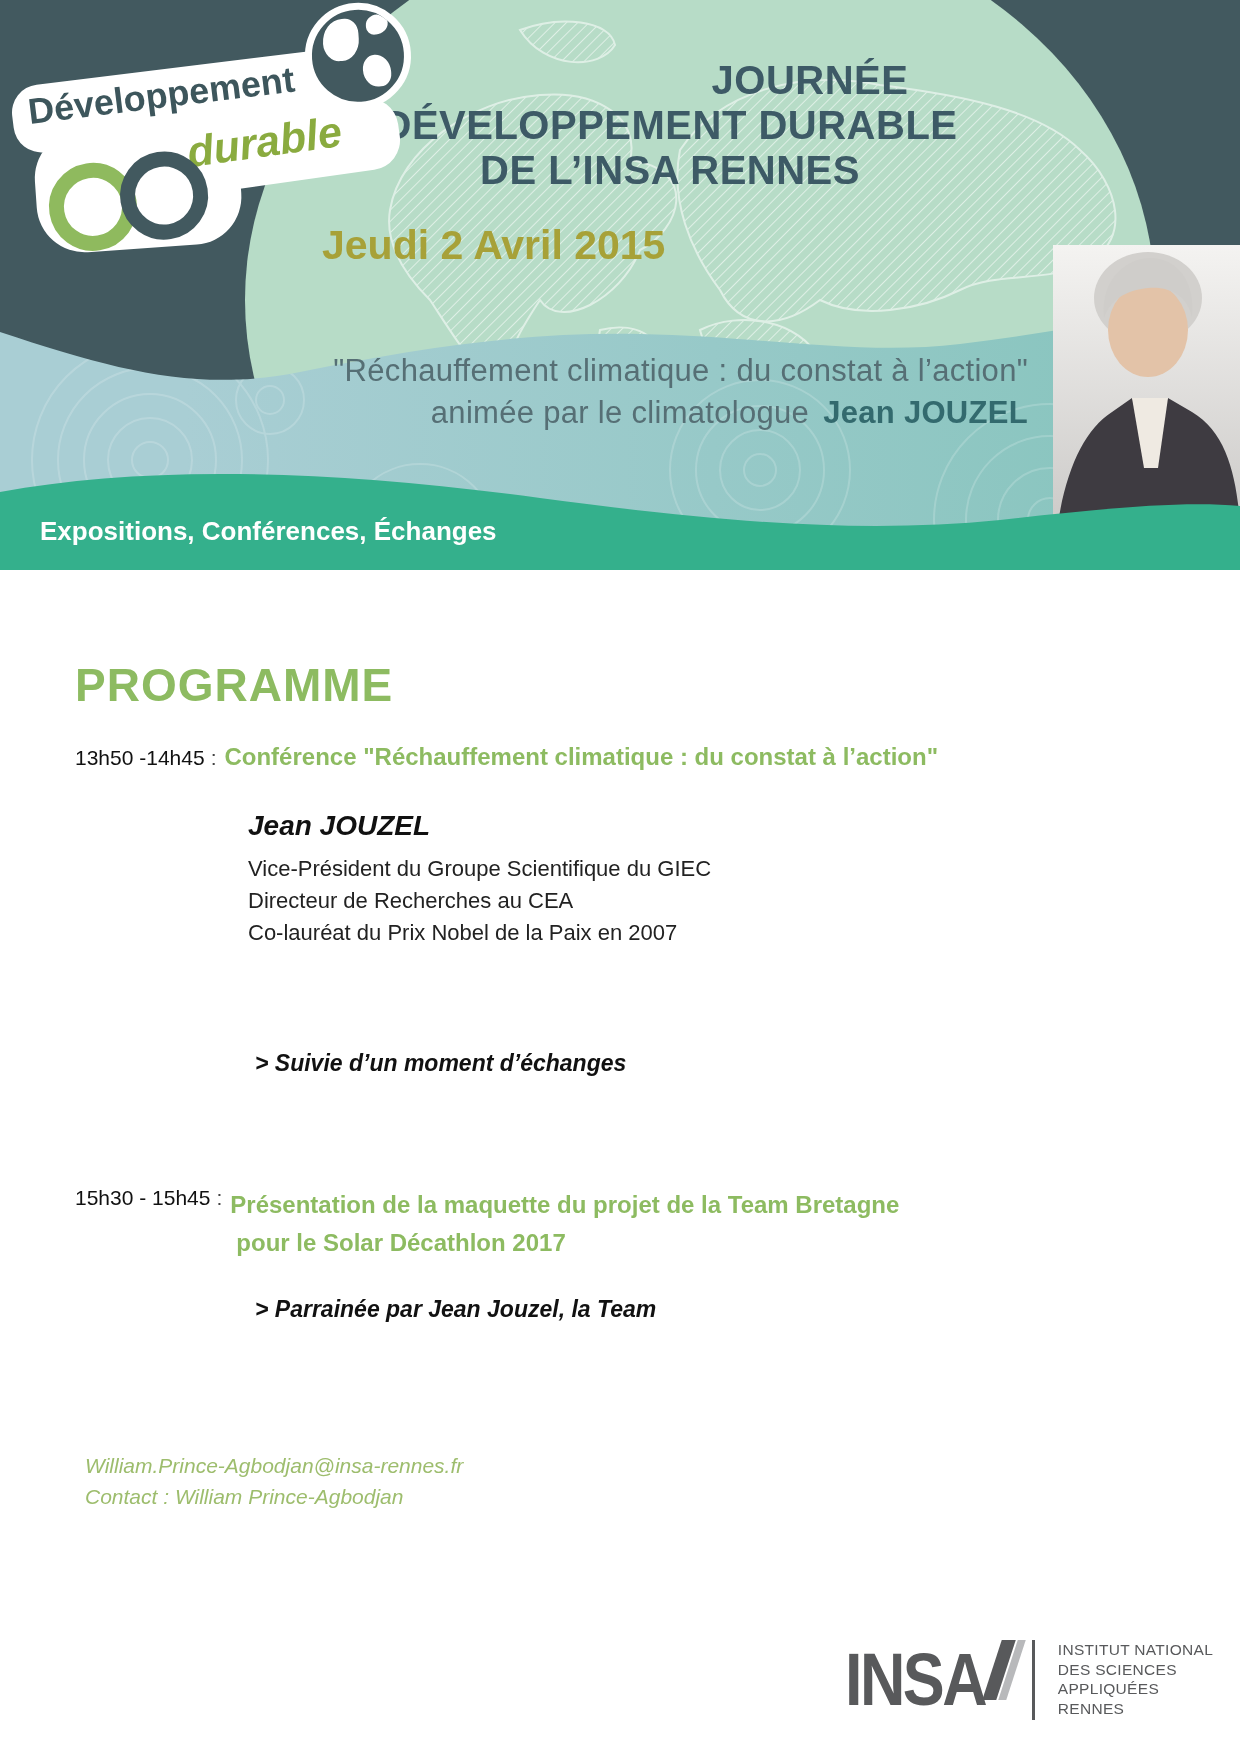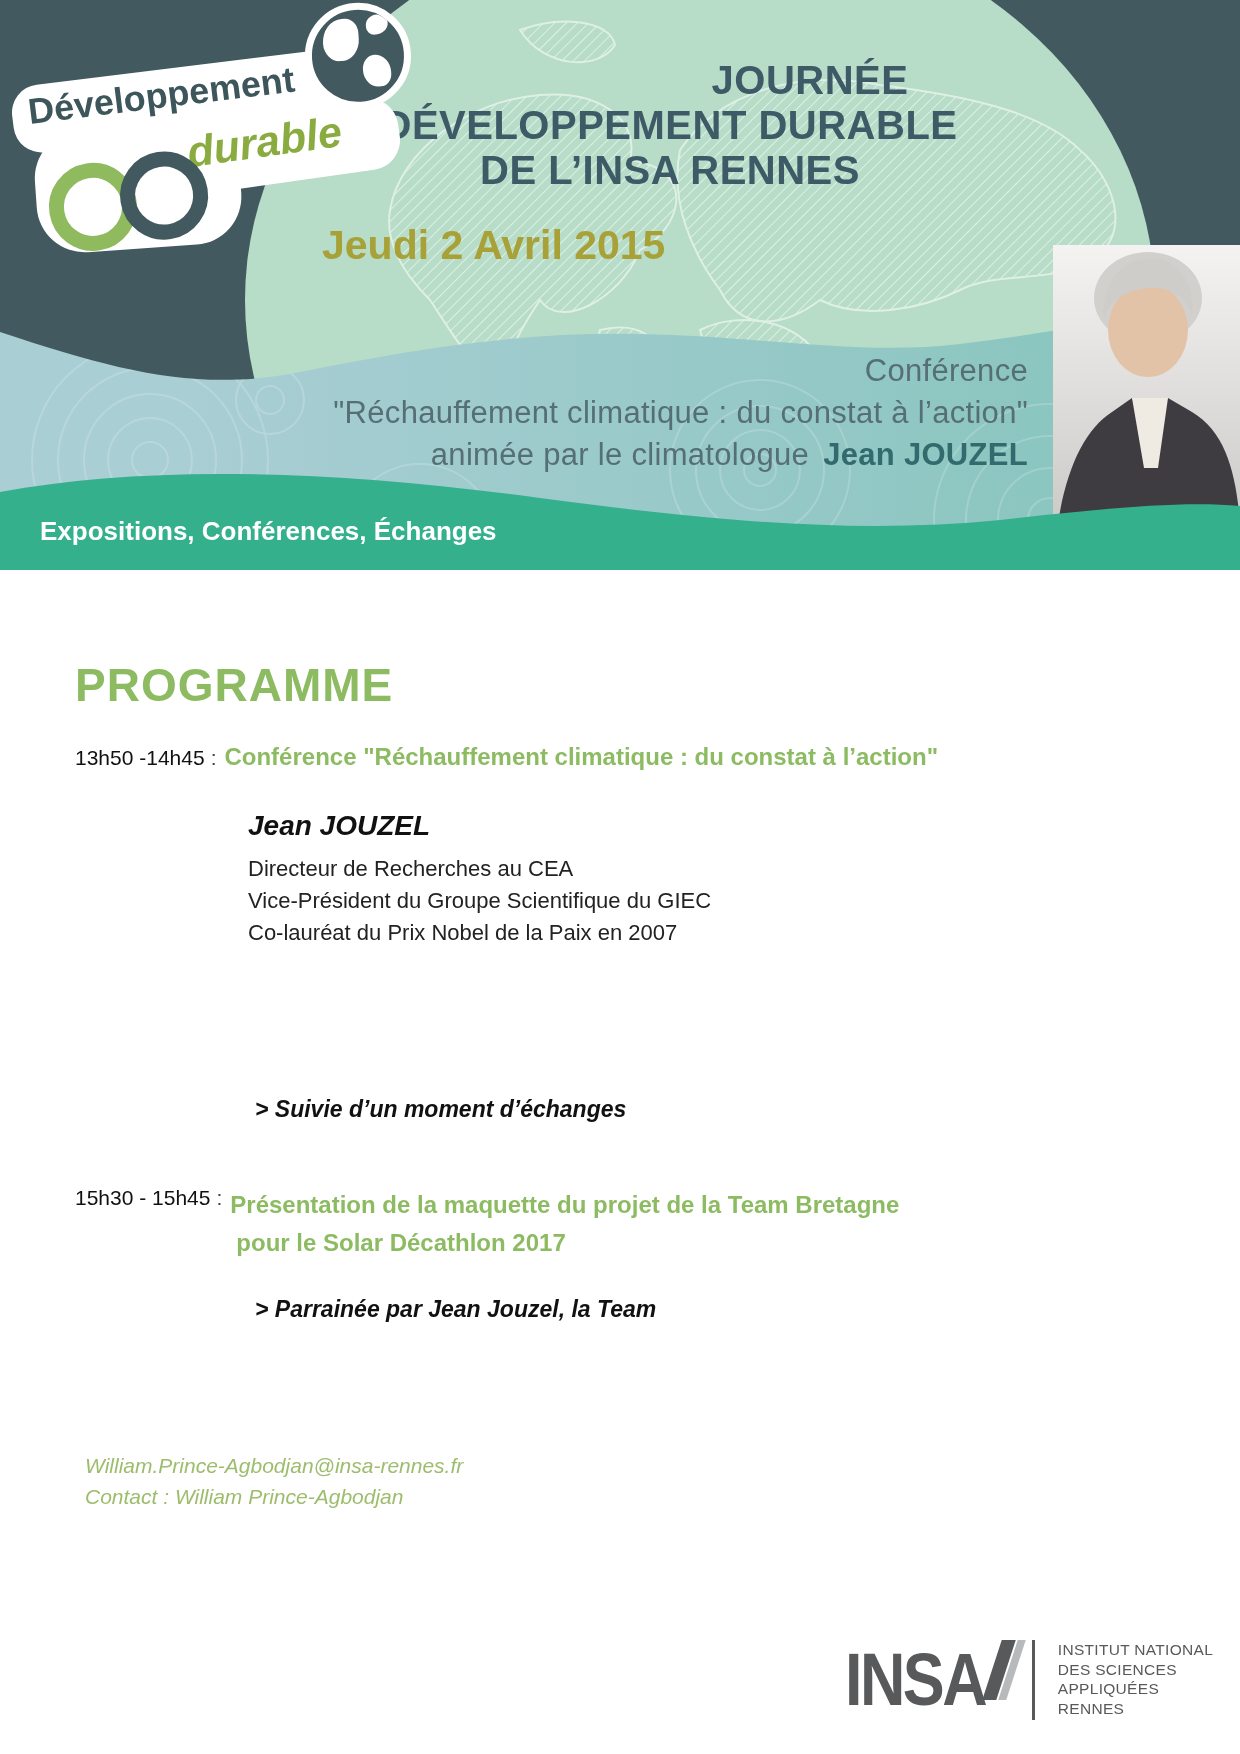--- a/index.html
+++ b/index.html
@@ -44,21 +44,21 @@
   .row2{top:1186px;display:flex;align-items:flex-start;}
   .time{font-weight:normal;color:#111;font-size:21px;}
   .colon{color:#444;font-size:21px;margin:0 8px 0 6px;}
   .green-title{color:#8dbb61;font-weight:bold;font-size:24px;}
   .row2 .green-title{line-height:38px;white-space:normal;width:860px;}
   .row2 .line2{text-indent:6px;display:block;}
   .speaker-name{position:absolute;left:248px;top:810px;font-size:28px;font-weight:bold;
                 font-style:italic;color:#111;}
   .speaker-details{position:absolute;left:248px;top:853px;font-size:22px;line-height:32px;color:#222;}
   .note{position:absolute;left:255px;font-size:23px;font-weight:bold;font-style:italic;color:#111;}
-  .note1{top:1096px;}
+  .note1{top:1050px;}
   .note2{top:1296px;}
   .contact{position:absolute;left:85px;top:1450px;font-size:21px;font-style:italic;
            color:#9dbd6d;line-height:31px;}
   
   .insa{position:absolute;left:845px;top:1640px;display:flex;}
   .insa-word{font-size:74px;font-weight:800;color:#58595b;letter-spacing:-3px;
              transform:scaleX(.85);transform-origin:left center;line-height:80px;}
   .insa-slash{width:14px;height:60px;background:#58595b;transform:skewX(-18deg);margin-left:-18px;}
   .insa-slash2{width:8px;height:60px;background:#b8b9bb;transform:skewX(-18deg);margin-left:2px;}
   .insa-bar{width:3px;height:80px;background:#58595b;margin:0 14px 0 16px;}
@@ -157,40 +157,39 @@
 
   <div class="main-title">
     <div class="t1">JOURNÉE</div>
     <div>DÉVELOPPEMENT DURABLE</div>
     <div>DE L’INSA RENNES</div>
   </div>
 
   <div class="date-line">Jeudi 2 Avril 2015</div>
 
   <div class="conf-block">
-    <div>Conférence</div>
     <div>"Réchauffement climatique : du constat à l’action"</div>
     <div>
       <span>animée par le climatologue</span><span class="speaker">Jean JOUZEL</span>
     </div>
   </div>
 
   <div class="banner-text">Expositions, Conférences, Échanges</div>
 
   <div class="programme-heading">PROGRAMME</div>
 
   <div class="prog-row row1">
     <span class="time">13h50 -14h45</span><span class="colon">:</span><span class="green-title">Conférence "Réchauffement climatique : du constat à l’action"</span>
   </div>
 
   <div class="speaker-name">Jean JOUZEL</div>
 
   <div class="speaker-details">
+    <div>Vice-Président du Groupe Scientifique du GIEC</div>
     <div>Directeur de Recherches au CEA</div>
-    <div>Vice-Président du Groupe Scientifique du GIEC</div>
     <div>Co-lauréat du Prix Nobel de la Paix en 2007</div>
   </div>
 
   <div class="note note1">&gt; Suivie d’un moment d’échanges</div>
 
   <div class="prog-row row2">
     <span class="time">15h30 - 15h45</span>
       <span class="colon">:</span>
       <span class="green-title"><span>Présentation de la maquette du projet de la Team Bretagne</span><span class="line2">pour le Solar Décathlon 2017</span></span>
   </div>

